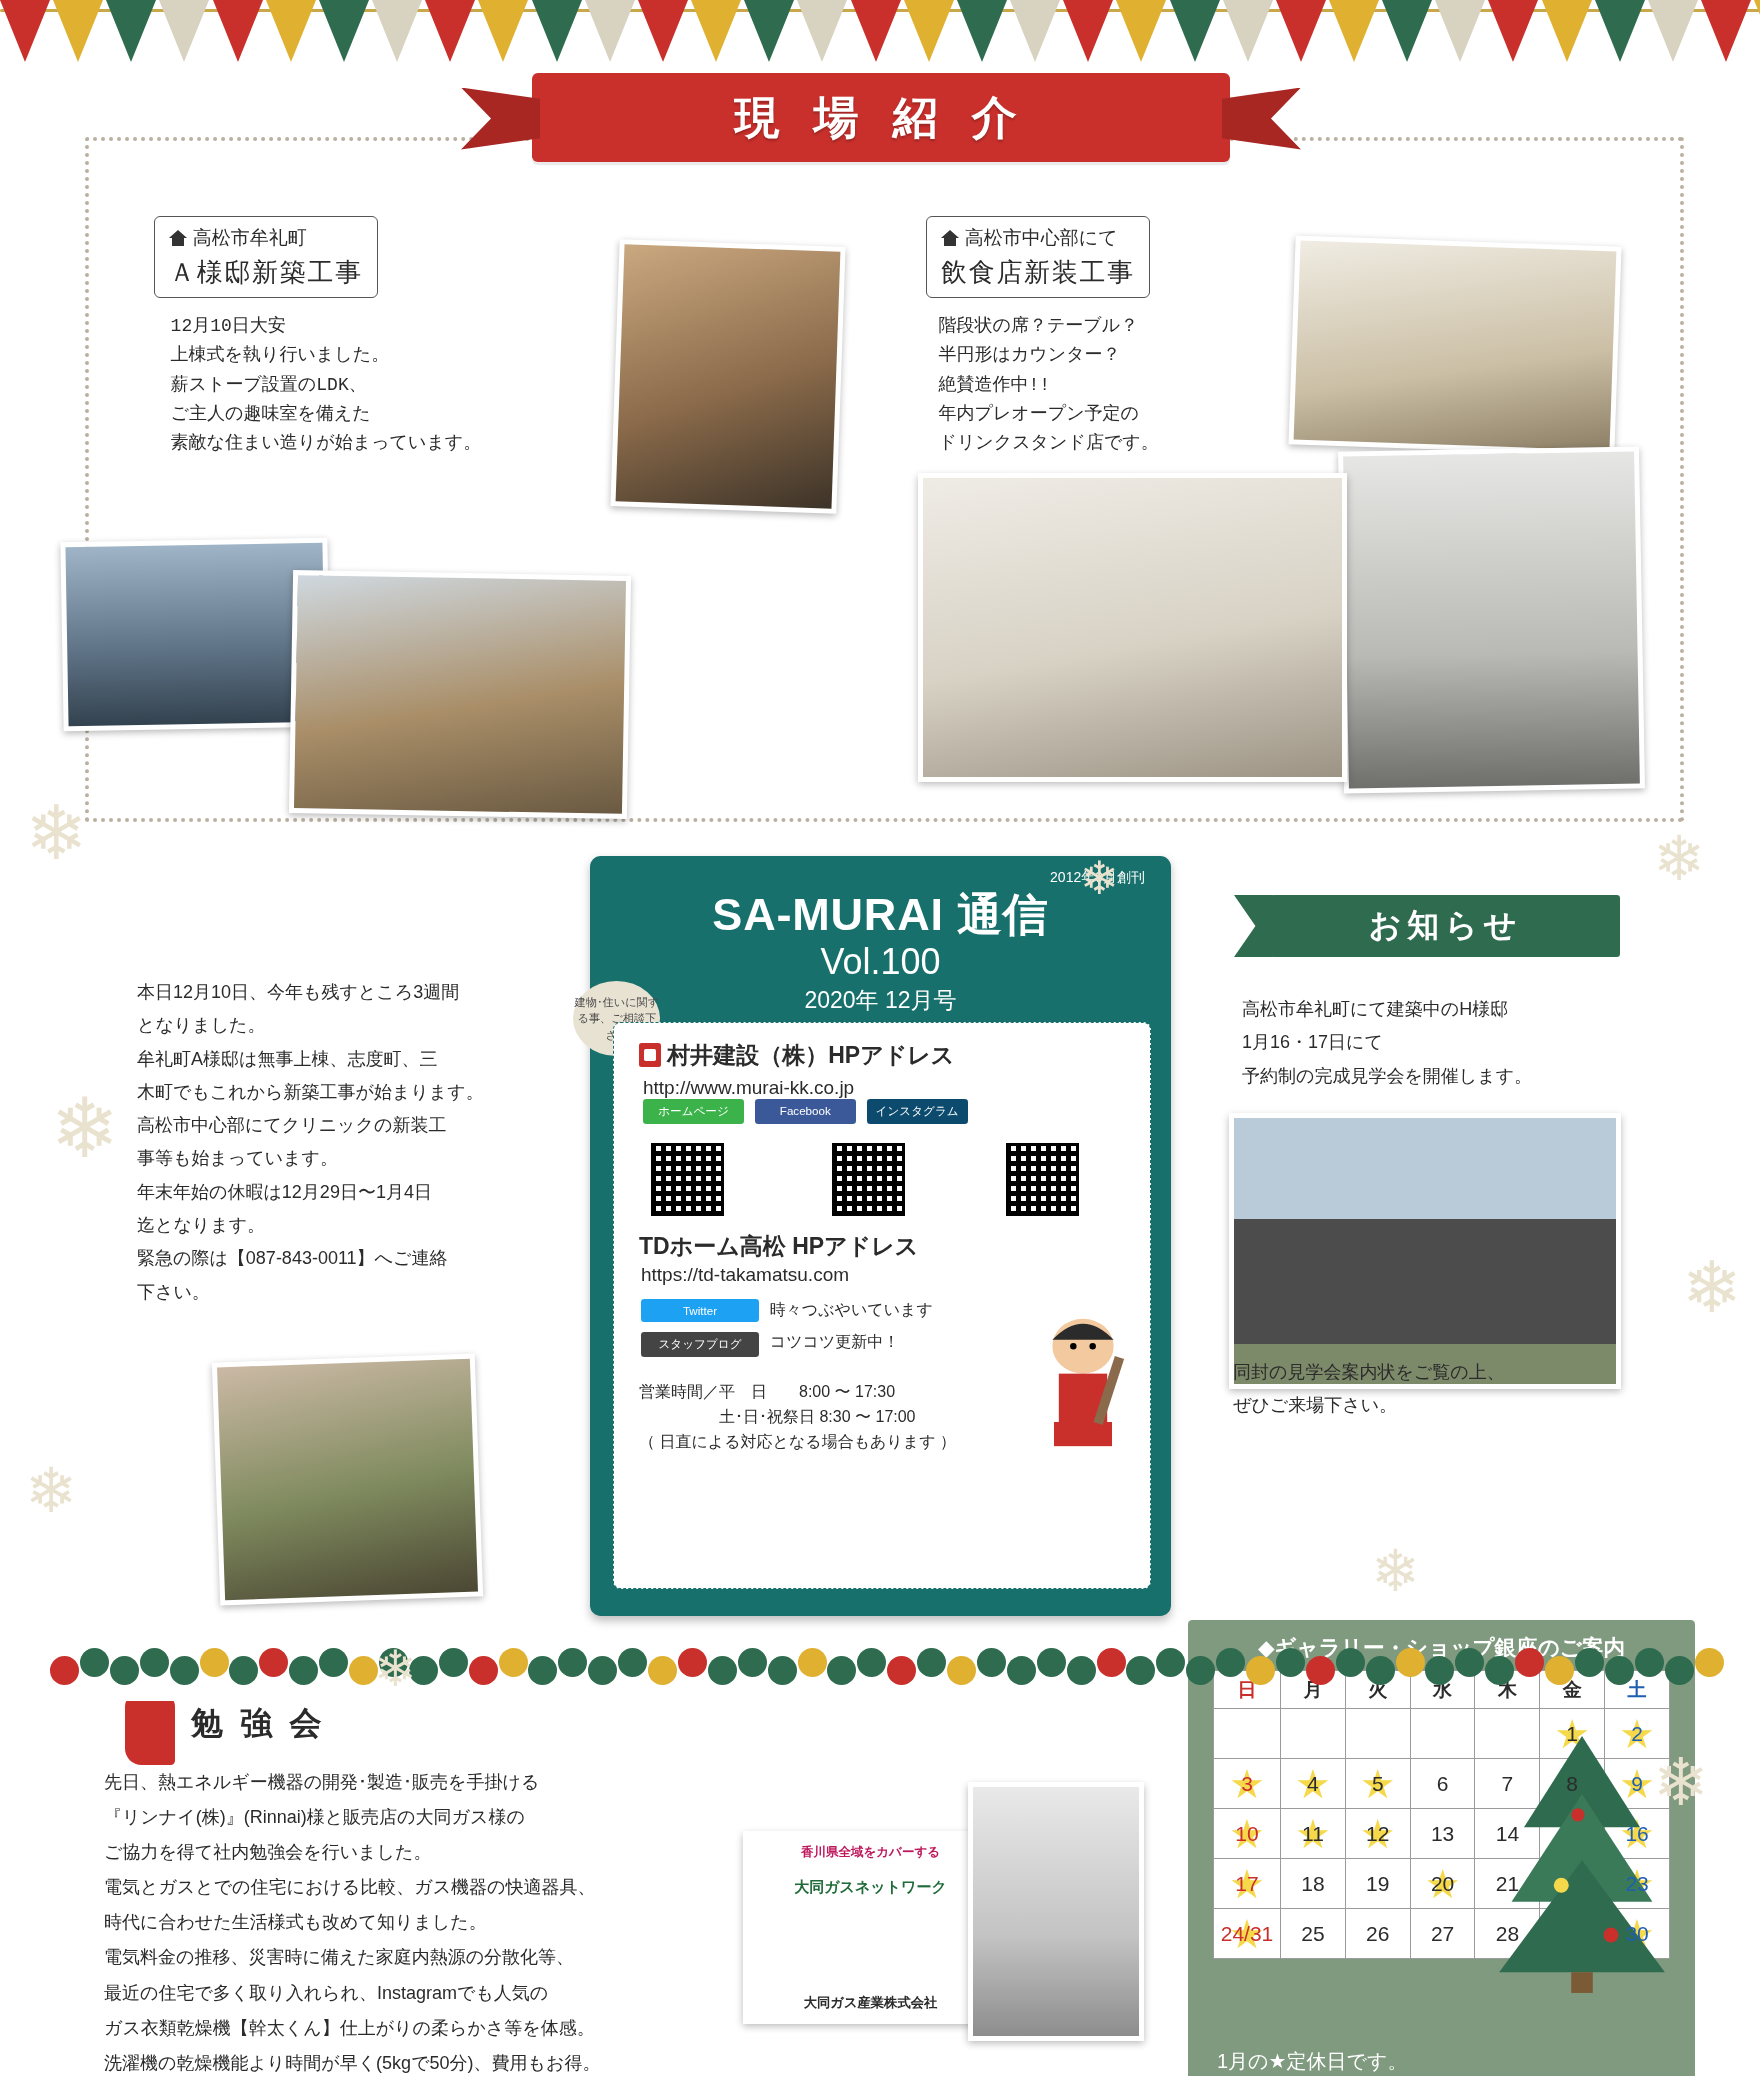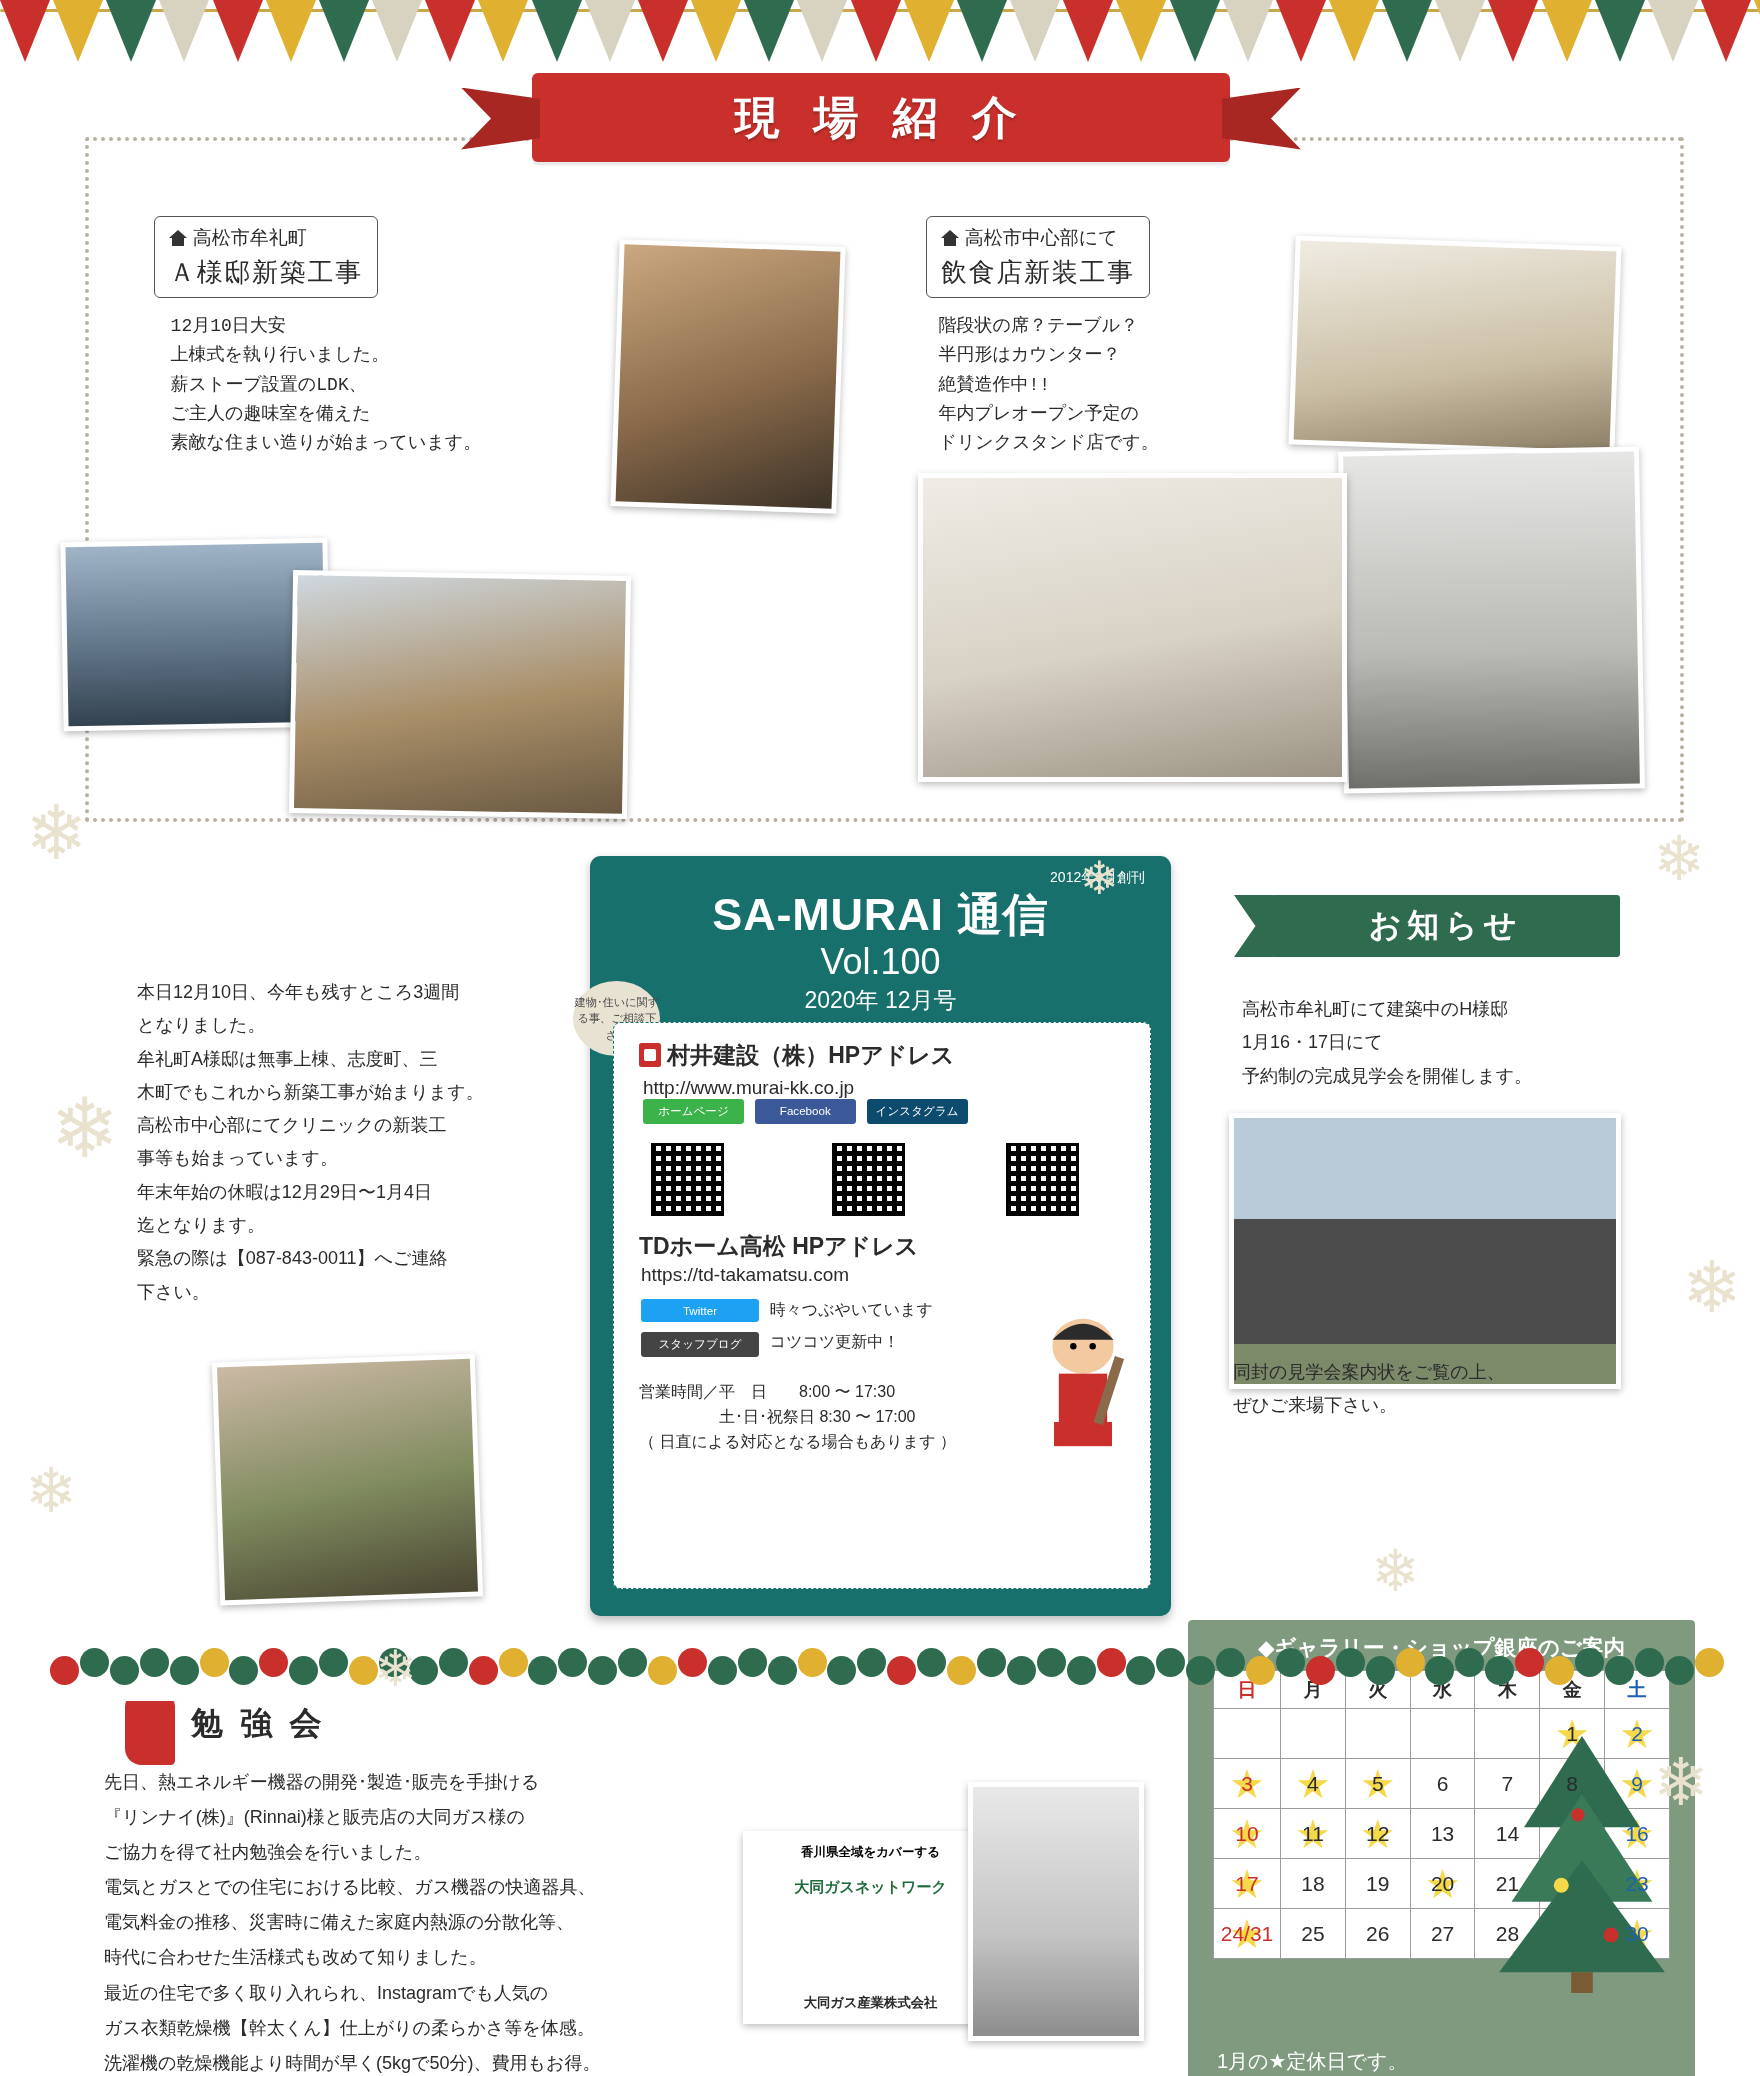--- a/index.html
+++ b/index.html
@@ -346,31 +346,31 @@
   </div>
 
   <div class="stocking"></div>
   <div class="bodytext" style="left:191px;top:1694px;font-size:32px;font-weight:bold;letter-spacing:4.2px;">勉 強 会</div>
 
   <div class="bodytext" style="left:104px;top:1765px;line-height:1.95;">
     <div>先日、熱エネルギー機器の開発･製造･販売を手掛ける</div>
     <div>『リンナイ(株)』(Rinnai)様と販売店の大同ガス様の</div>
     <div>ご協力を得て社内勉強会を行いました。</div>
     <div>電気とガスとでの住宅における比較、ガス機器の快適器具、</div>
+    <div>時代に合わせた生活様式も改めて知りました。</div>
     <div>電気料金の推移、災害時に備えた家庭内熱源の分散化等、</div>
-    <div>時代に合わせた生活様式も改めて知りました。</div>
     <div>最近の住宅で多く取り入れられ、Instagramでも人気の</div>
     <div>ガス衣類乾燥機【幹太くん】仕上がりの柔らかさ等を体感。</div>
     <div>洗濯機の乾燥機能より時間が早く(5kgで50分)、費用もお得。</div>
 
   </div>
 
   <div class="photo" style="left:743px;top:1831px;width:245px;height:183px;">
     <div class="inner" style="background:#ffffff;position:relative;">
-      <div style="position:absolute;left:4.2px;top:8.3px;right:4.2px;text-align:center;font-size:12.5px;color:#000000;font-weight:bold;line-height:1.3;">香川県全域をカバーする</div>
+      <div style="position:absolute;left:4.2px;top:8.3px;right:4.2px;text-align:center;font-size:12.5px;color:#be185d;font-weight:bold;line-height:1.3;">香川県全域をカバーする</div>
       <div style="position:absolute;left:4.2px;top:42px;right:4.2px;text-align:center;font-size:15px;color:#1f6b3a;font-weight:bold;">大同ガスネットワーク</div>
       <div style="position:absolute;left:0;right:0;bottom:6.6px;text-align:center;font-size:13.3px;font-weight:bold;">大同ガス産業株式会社</div>
     </div>
   </div>
   <div class="photo" style="left:968px;top:1782px;width:166px;height:249px;">
     <div class="inner" style="background:linear-gradient(180deg,#e9e9e9,#c3c3c3 60%,#8d8d8d);"></div>
   </div>
 
   <div class="calwrap">
     <div class="caltitle">◆ギャラリー・ショップ銀座のご案内</div>

